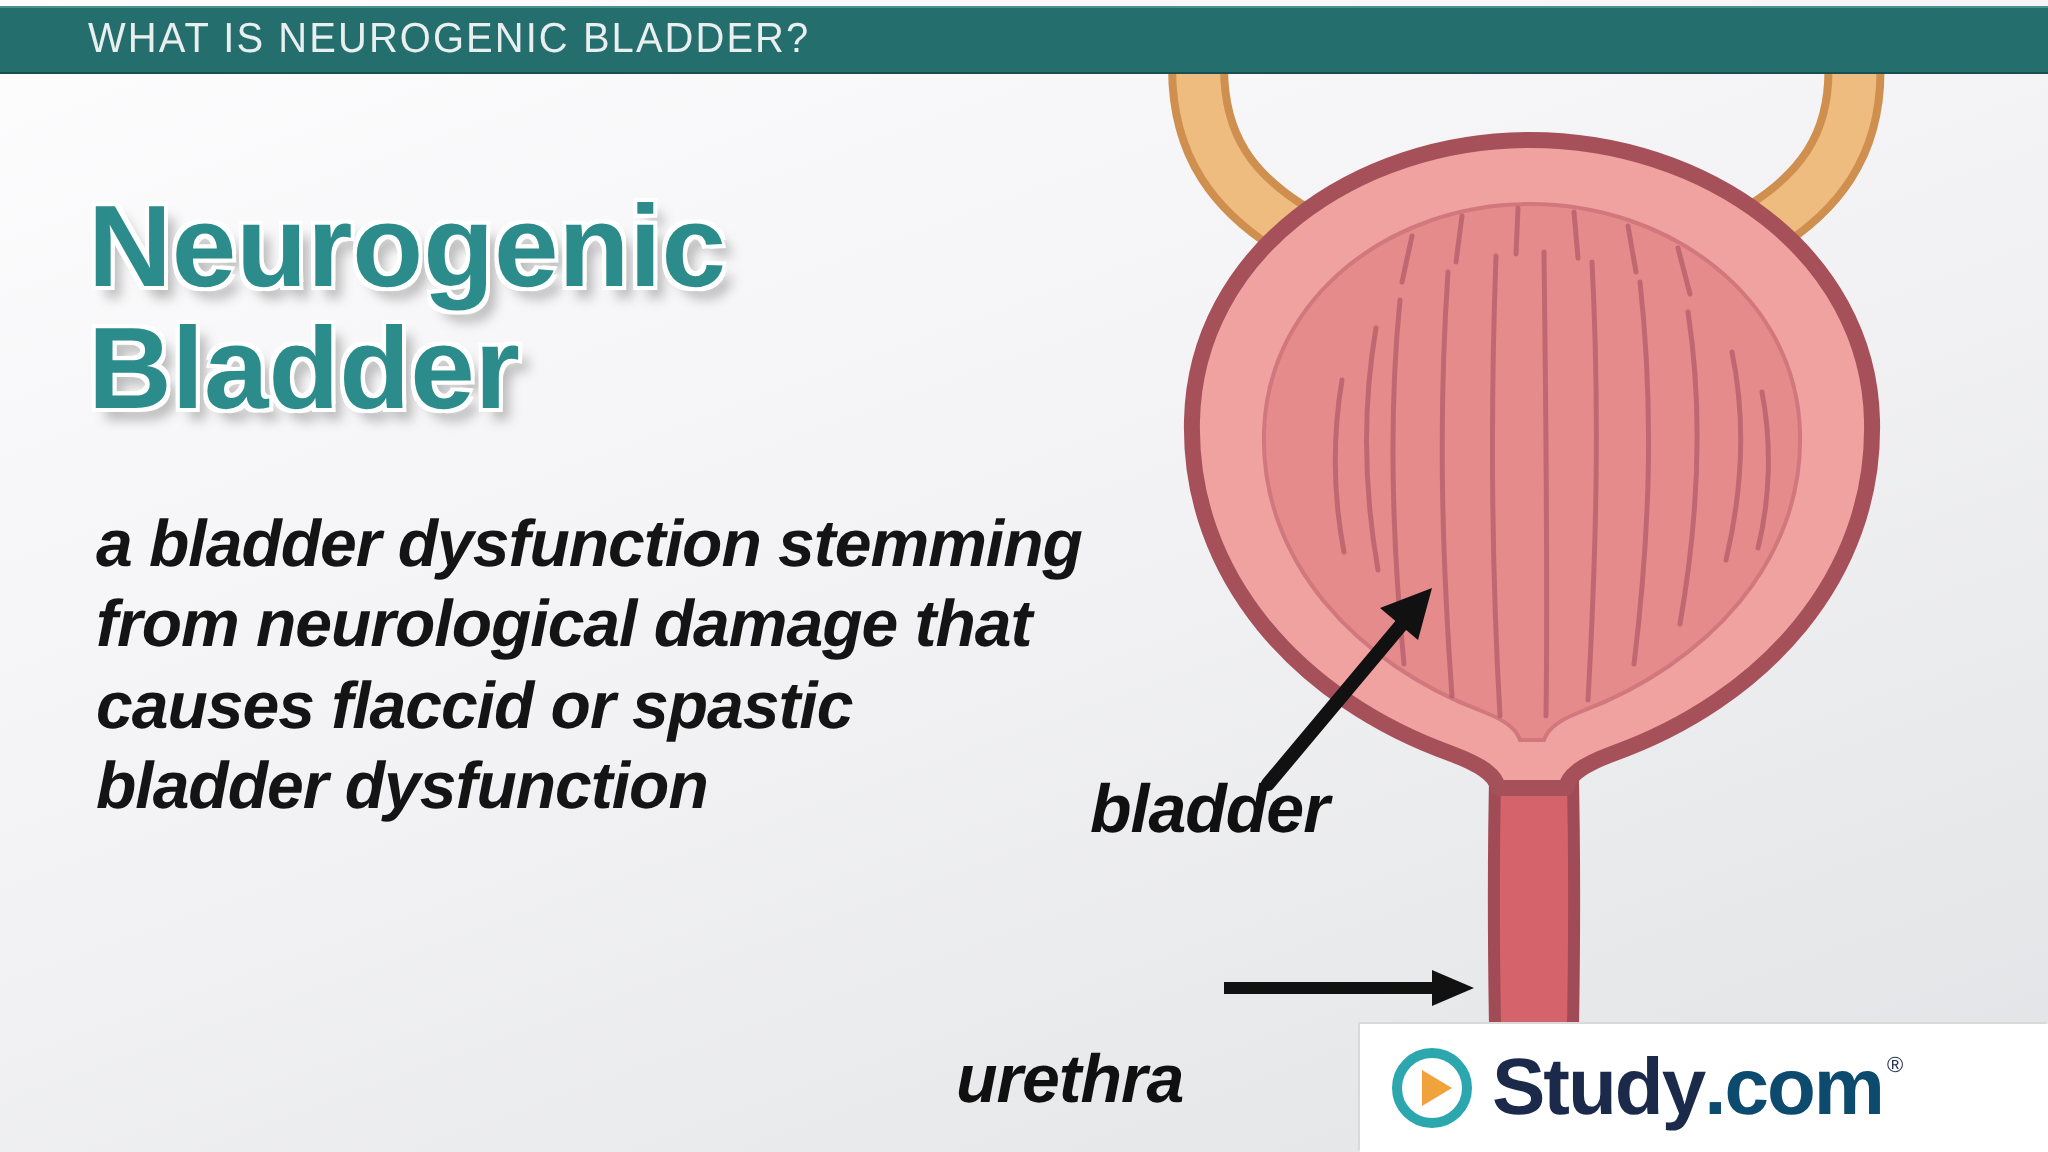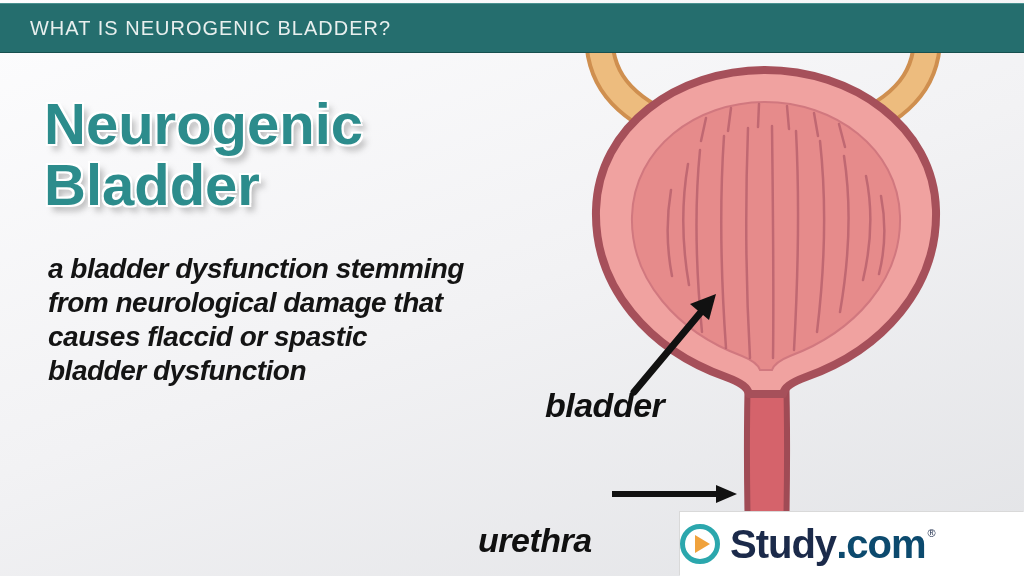--- a/index.html
+++ b/index.html
@@ -3,47 +3,47 @@
 <meta charset="utf-8">
 <style>
   html,body{margin:0;padding:0;background:#888;}
   .stage{
     position:relative;width:1024px;height:576px;overflow:hidden;
     background:linear-gradient(160deg,#fdfdfe 0%,#f2f2f4 50%,#e2e3e6 100%);
     font-family:"Liberation Sans",sans-serif;
   }
   .illustration{position:absolute;inset:0;width:100%;height:100%;z-index:1;}
   .header-bar{
-    position:absolute;top:3px;left:0;right:0;height:50px;
+    position:absolute;top:3px;left:0;right:0;height:34px;
     background:#256e6e;border-top:1px solid #4a9190;border-bottom:1px solid #17504f;
-    display:flex;align-items:center;padding-left:30px;box-sizing:border-box;z-index:6;
+    display:flex;align-items:center;padding-left:44px;box-sizing:border-box;z-index:6;
   }
   .header-title{
     color:#e8efee;font-size:21px;letter-spacing:1.1px;
     display:inline-block;transform:scaleX(.95);transform-origin:left center;
   }
   .title{
     position:absolute;left:44px;top:94px;margin:0;z-index:4;
     font-size:58px;line-height:1.05;font-weight:bold;color:#2c8c8c;
     text-shadow:-2px -2px 0 #fff,2px -2px 0 #fff,-2px 2px 0 #fff,2px 2px 0 #fff,5px 6px 6px rgba(70,70,70,.35);
   }
   .definition{
     position:absolute;left:48px;top:252px;width:590px;z-index:4;
-    font-size:28px;line-height:1.22;font-style:italic;font-weight:bold;color:#141414;
+    font-size:33px;line-height:1.22;font-style:italic;font-weight:bold;color:#141414;
     letter-spacing:-.5px;white-space:pre-line;
   }
   .label{
     position:absolute;z-index:4;font-style:italic;font-weight:bold;
     color:#101010;font-size:34px;letter-spacing:-.5px;
   }
   .label-bladder{left:545px;top:386px;}
   .label-urethra{left:478px;top:473px;margin-top:48px;}
   .logo{
     position:absolute;right:0;bottom:0;width:344px;height:64px;background:#ffffff;
-    display:flex;align-items:center;gap:10px;box-sizing:border-box;z-index:7;
+    display:flex;align-items:center;gap:10px;padding-left:16px;box-sizing:border-box;z-index:7;
     box-shadow:-1px -1px 0 #d9d9d9;
   }
   .play{
     width:40px;height:40px;border-radius:50%;border:5px solid #2ba7ad;background:#fff;
     box-sizing:border-box;display:flex;align-items:center;justify-content:center;flex:0 0 auto;
   }
   .tri{width:0;height:0;border-left:15px solid #f0a23c;border-top:9px solid transparent;border-bottom:9px solid transparent;margin-left:4px;}
   .word{font-weight:bold;font-size:40px;letter-spacing:-1px;display:flex;align-items:baseline;line-height:1;}
   .study{color:#1b2a4a;}
   .com{color:#0c4a6e;}

